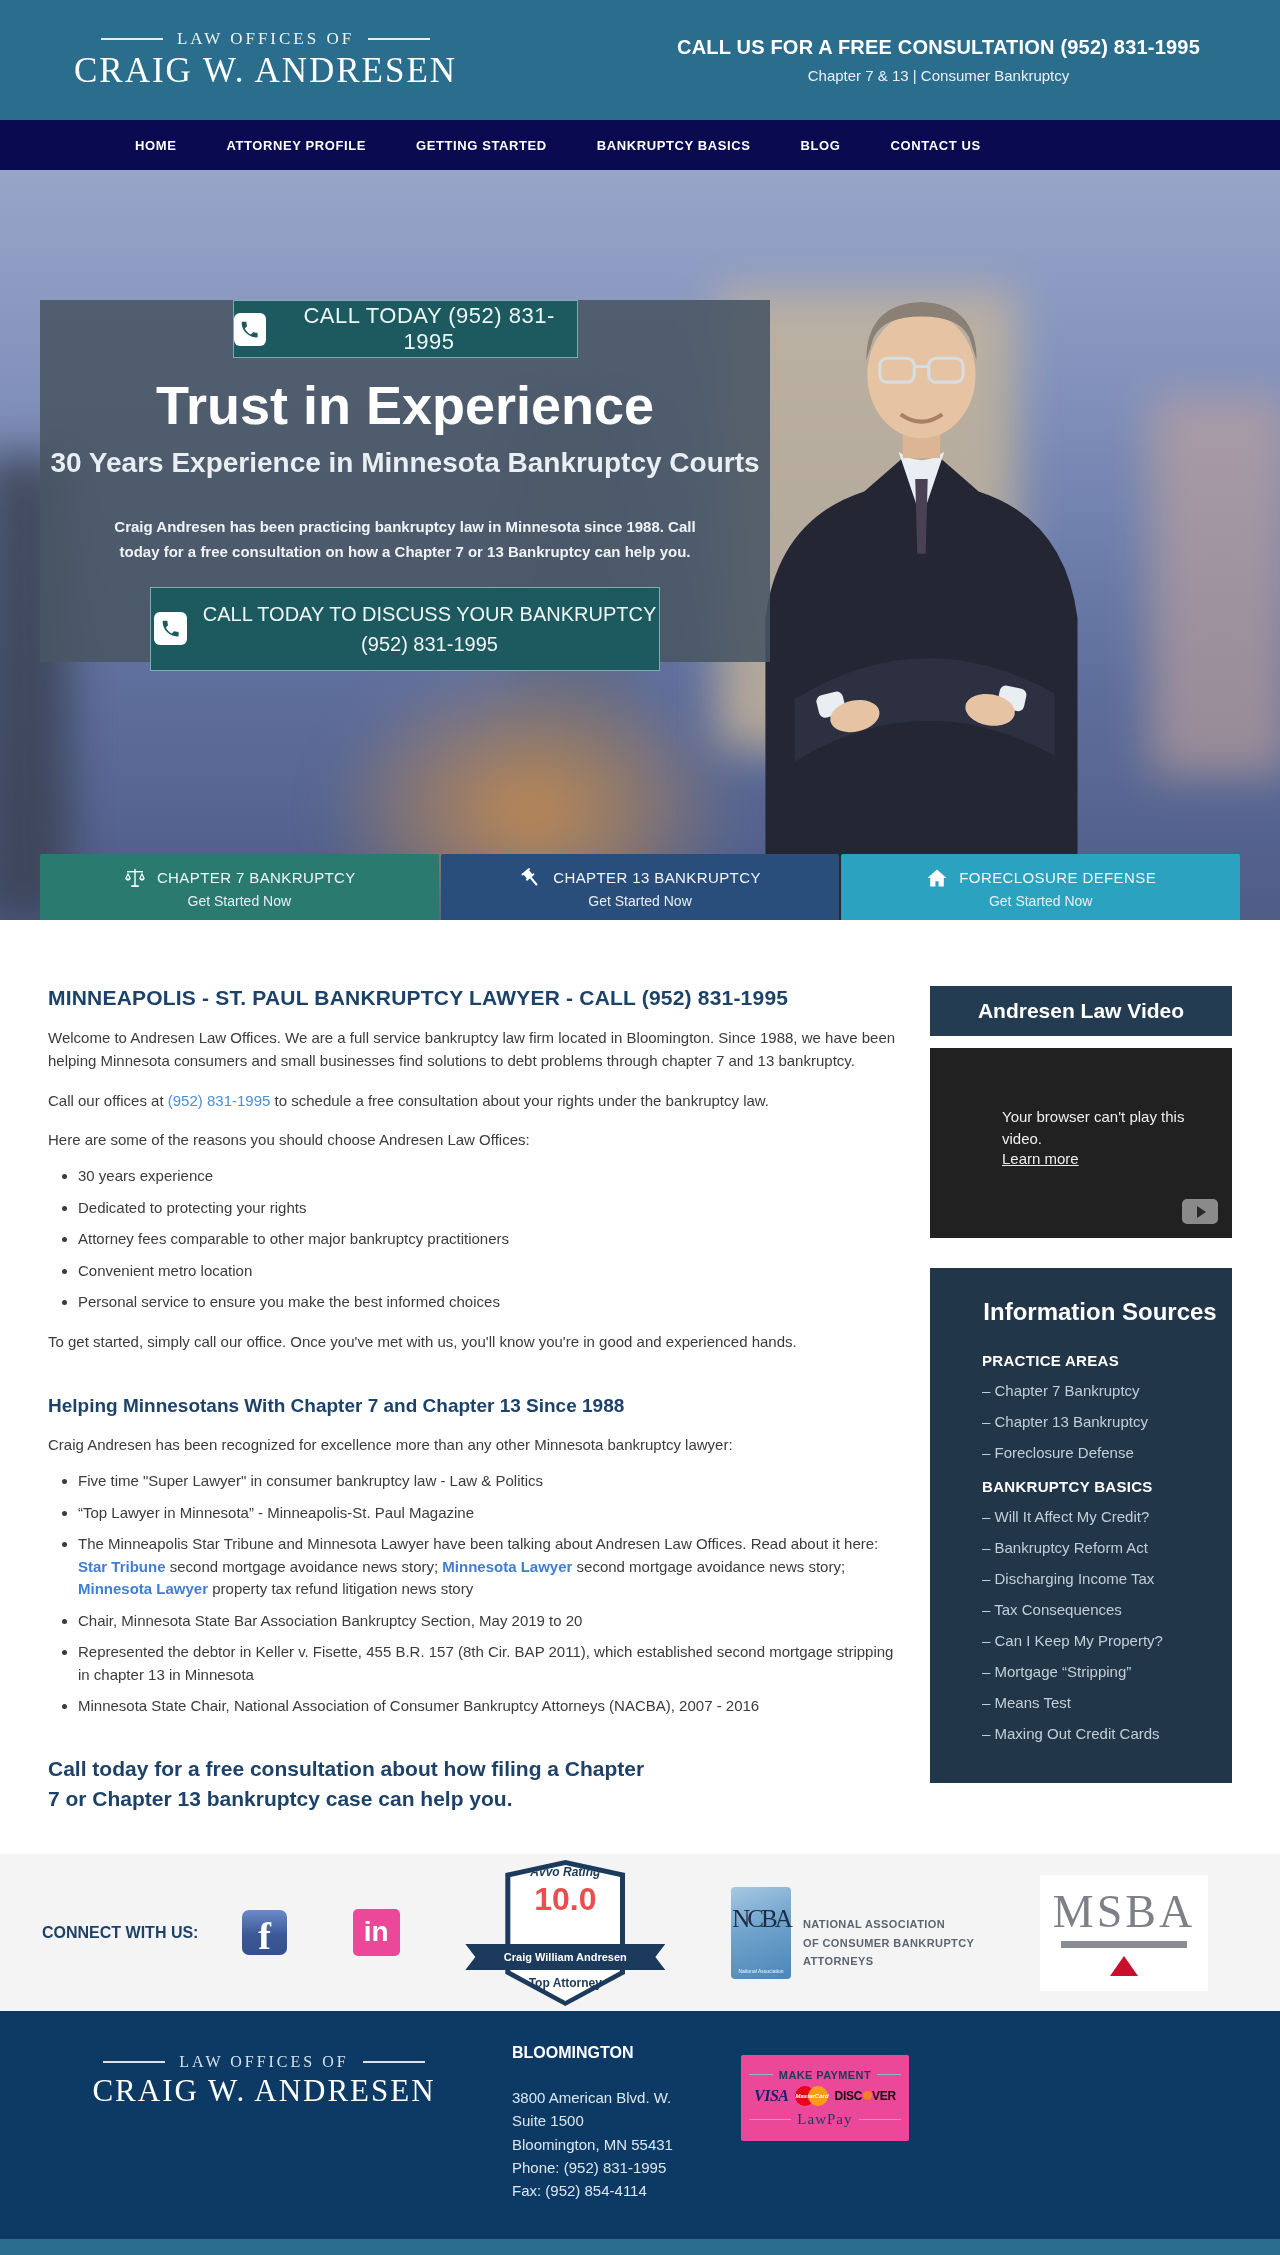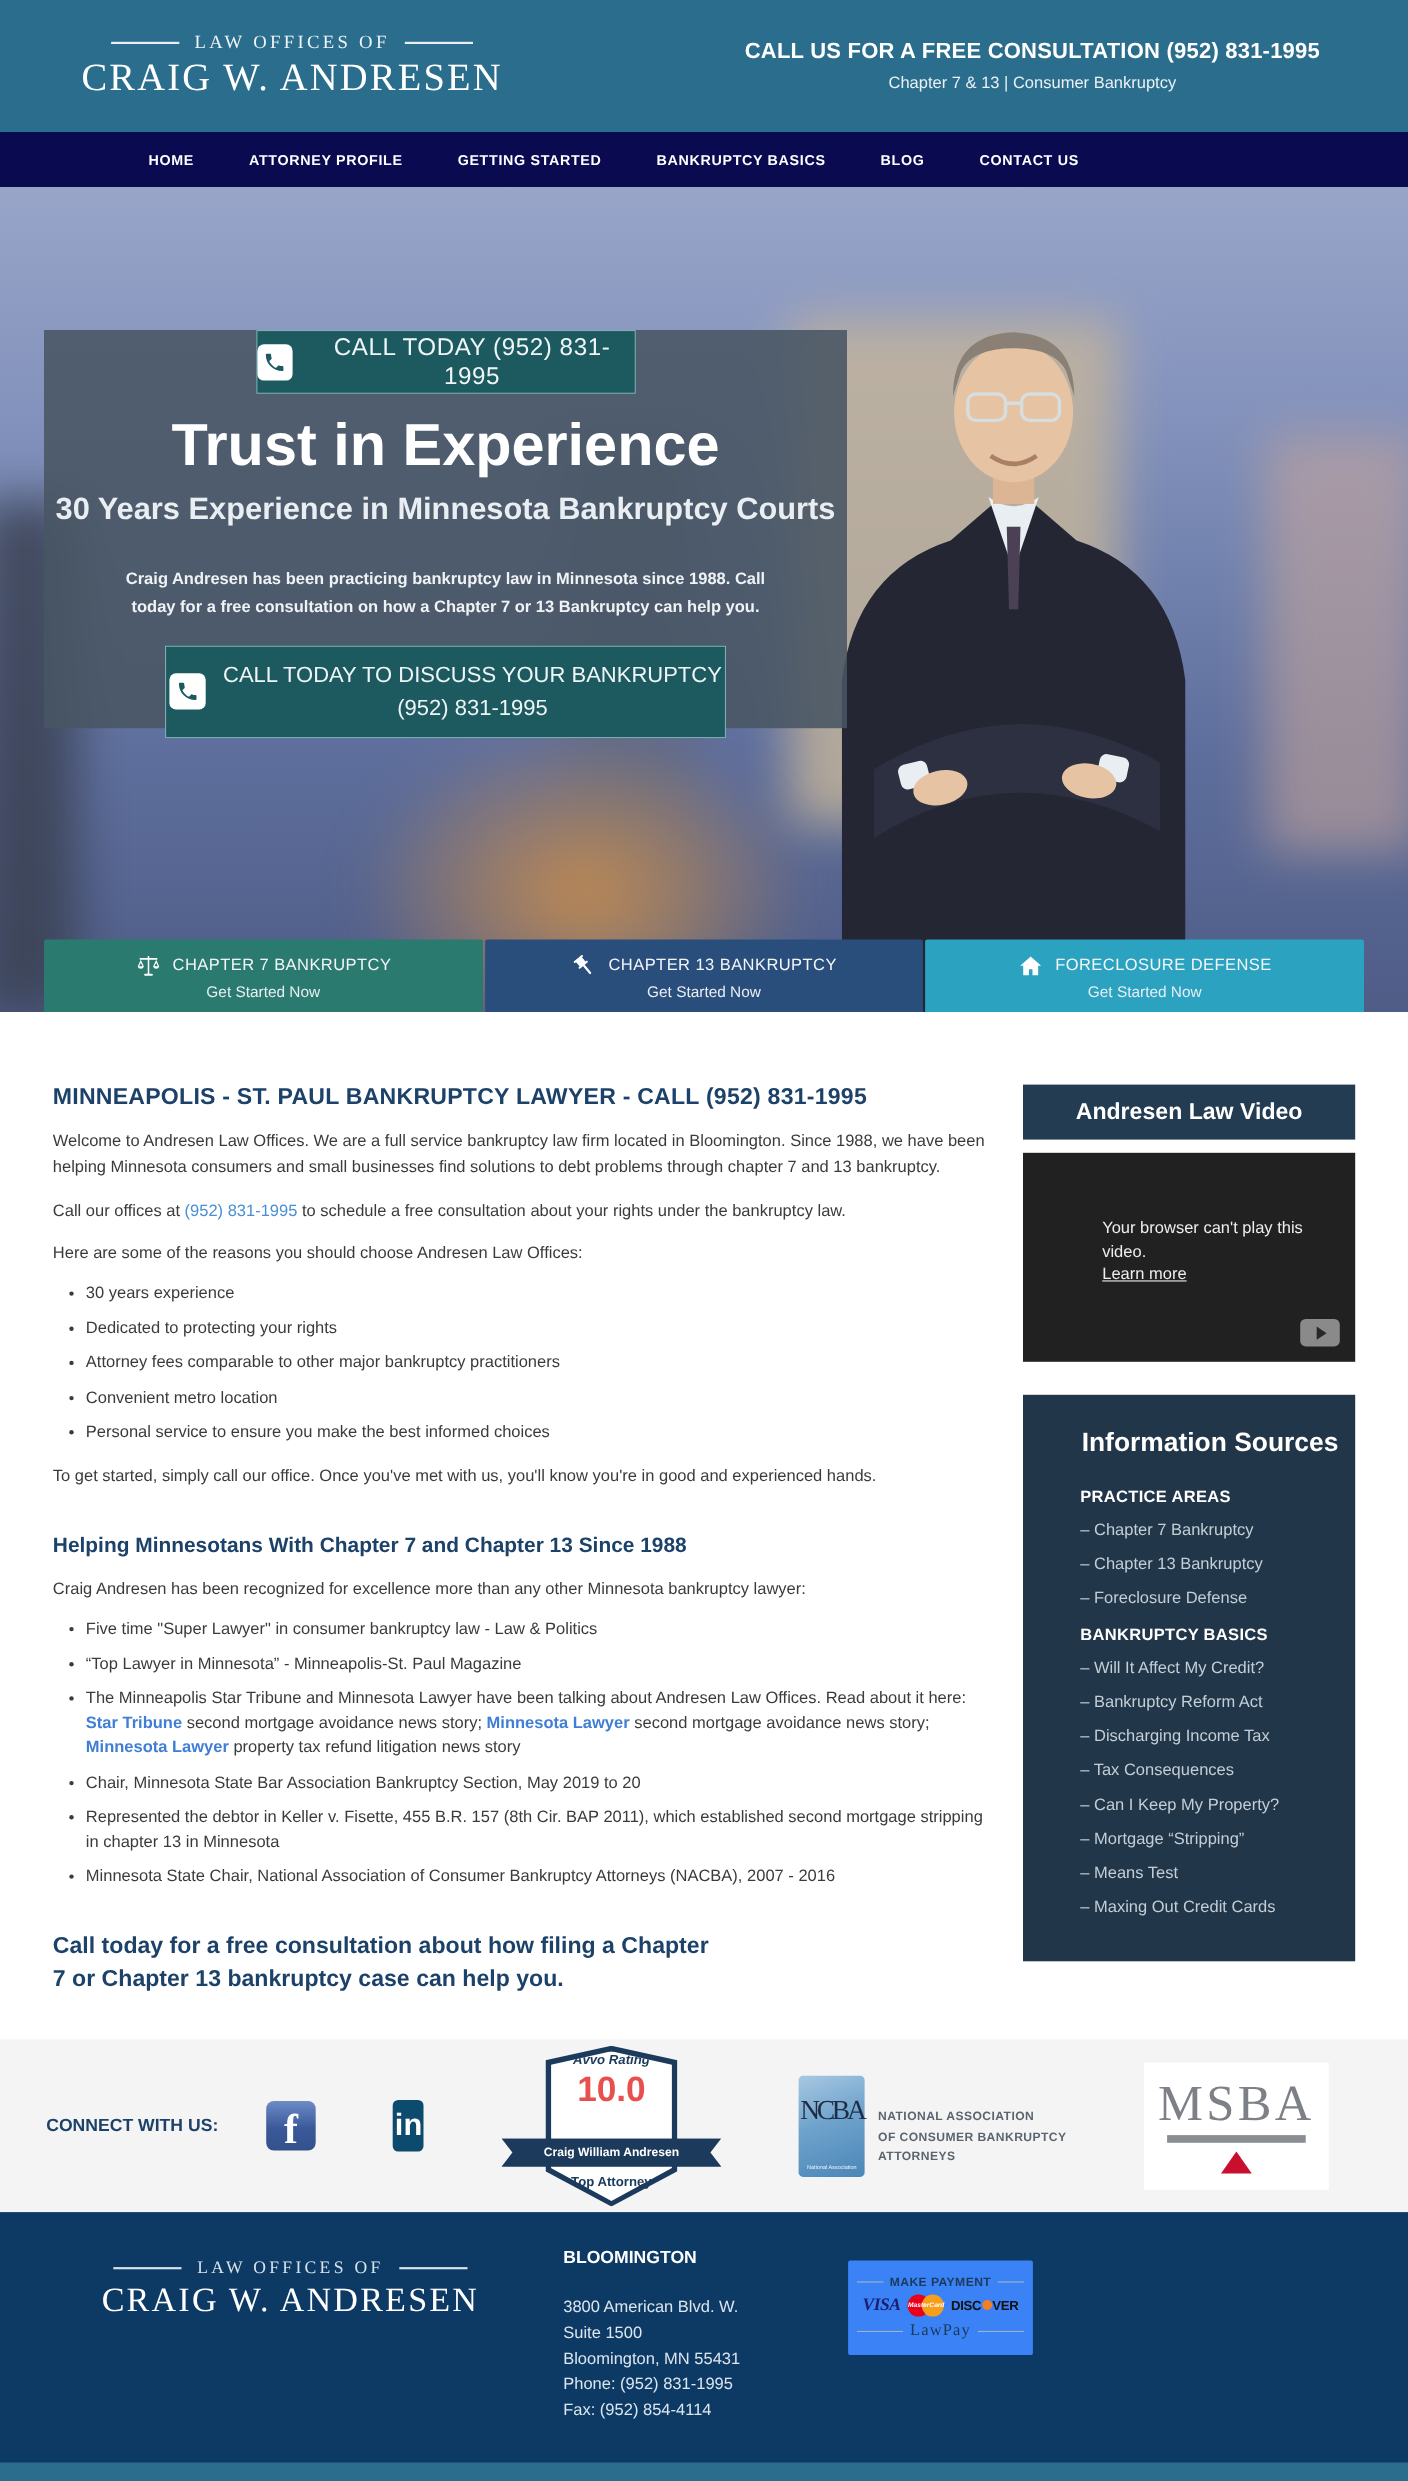--- a/index.html
+++ b/index.html
@@ -77,21 +77,21 @@
   .info-header { color:#fff; font-size:24px; font-weight:bold; margin:4px 0 26px -14px; text-align:center; }
   .info-section-title { color:#fff; font-size:15px; font-weight:bold; margin:10px 0 6px; letter-spacing:.3px; }
   .info-item { color:#c3ced6; font-size:15px; padding:7px 0; cursor:pointer; }
 
   
   .connect { height:157px; background:#f4f4f4; display:flex; align-items:center; padding:0 42px; }
   .connect-label { color:#1d4269; font-size:16px; font-weight:bold; width:200px; }
   .connect-items { flex:1; display:flex; align-items:center; justify-content:space-between; padding-right:30px; }
   .fb-icon { width:45px; height:45px; border-radius:7px; background:linear-gradient(180deg,#6d8bc7 0%,#3b5998 55%,#34518d 100%);
     color:#fff; font-family:"Liberation Serif", serif; font-weight:bold; font-size:38px; text-align:center; line-height:52px; overflow:hidden; cursor:pointer; }
-  .li-icon { width:28px; height:47px; border-radius:5px; background:#0c4a6e; color:#fff; font-weight:bold; font-size:28px; text-align:center; line-height:45px; cursor:pointer; }
+  .li-icon { width:47px; height:47px; border-radius:5px; background:#ec4899; color:#fff; font-weight:bold; font-size:28px; text-align:center; line-height:45px; cursor:pointer; }
 
   .avvo { position:relative; width:200px; height:146px; }
   .avvo-shield { position:absolute; left:40px; top:0; width:120px; height:146px; background:#1b3a5c;
     clip-path:polygon(50% 0,100% 9%,100% 78%,50% 100%,0 78%,0 9%); }
   .avvo-shield-in { position:absolute; left:45px; top:5px; width:110px; height:136px; background:#fff;
     clip-path:polygon(50% 0,100% 9%,100% 78%,50% 100%,0 78%,0 9%); text-align:center; }
   .avvo-brand { font-size:12px; font-weight:bold; font-style:italic; color:#1b3a5c; }
   .avvo-score { font-size:32px; font-weight:bold; color:#e8504f; margin-top:2px; }
   .avvo-ribbon { position:absolute; left:0; top:84px; width:200px; height:26px; background:#1b3a5c; color:#fff;
     font-size:11px; font-weight:bold; text-align:center; line-height:26px;
@@ -111,21 +111,21 @@
 
   
   .footer { height:228px; background:#0d3a64; display:flex; padding:30px 60px 0 74px; }
   .footer-logo { width:380px; text-align:center; color:#fff; padding-top:12px; }
   .footer-logo .logo-top .rule { background:#d7e2ea; }
   .footer-logo .logo-top-text { color:#d7e2ea; font-size:16px; }
   .footer-logo .logo-name { font-size:31px; }
   .footer-address { margin-left:58px; color:#dce6ee; font-size:15px; line-height:1.55; }
   .footer-office { color:#fff; font-weight:bold; font-size:16px; margin-bottom:20px; }
   .footer-contact { }
-  .payment-card { margin-left:98px; margin-top:14px; width:168px; height:86px; background:#3b82f6; border-radius:2px;
+  .payment-card { margin-left:68px; margin-top:14px; width:168px; height:86px; background:#ec4899; border-radius:2px;
     display:flex; flex-direction:column; align-items:center; justify-content:center; gap:5px; padding:6px 8px; }
   .pay-row { display:flex; align-items:center; gap:6px; width:100%; justify-content:center; }
   .pay-rule { height:1px; background:#9fb3c4; flex:1; }
   .pay-title { color:#1b3a5c; font-size:11px; font-weight:bold; letter-spacing:.4px; white-space:nowrap; }
   .visa { color:#1a1f71; font-family:"Liberation Serif", serif; font-weight:bold; font-style:italic; font-size:16px; letter-spacing:-.5px; }
   .mc { position:relative; width:34px; height:20px; }
   .mc .c1,.mc .c2 { position:absolute; top:0; width:20px; height:20px; border-radius:50%; }
   .mc .c1 { left:0; background:#eb001b; }
   .mc .c2 { left:13px; background:#f79e1b; }
   .mc-label { position:absolute; top:7px; left:1px; width:33px; font-size:6px; font-style:italic; color:#fff; text-align:center; font-weight:bold; }

